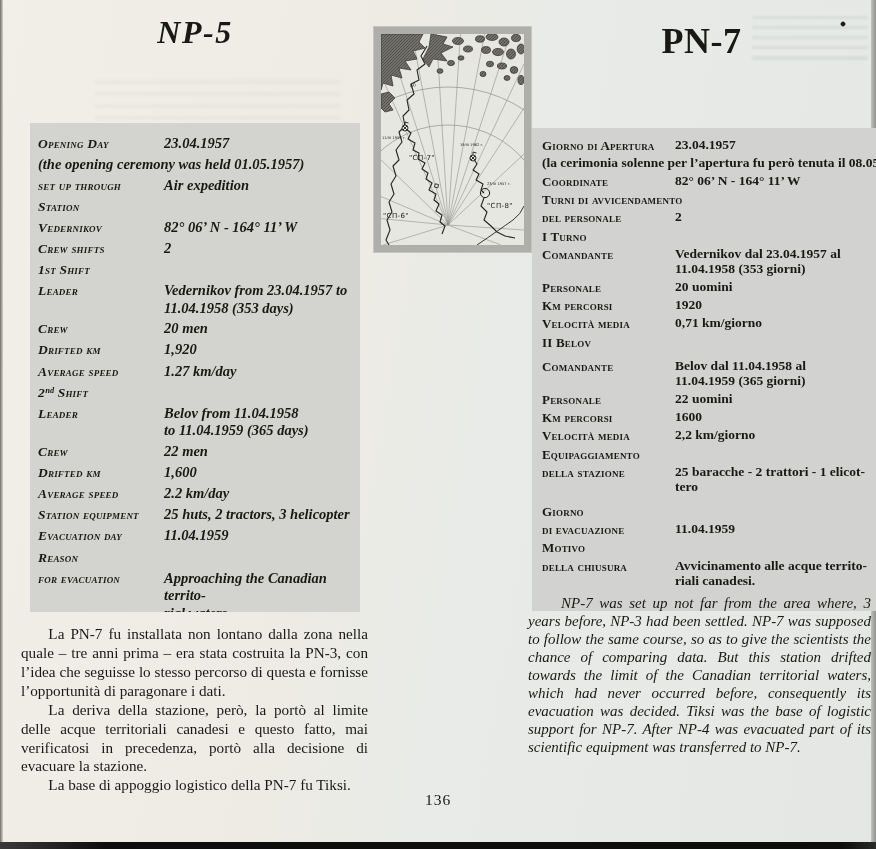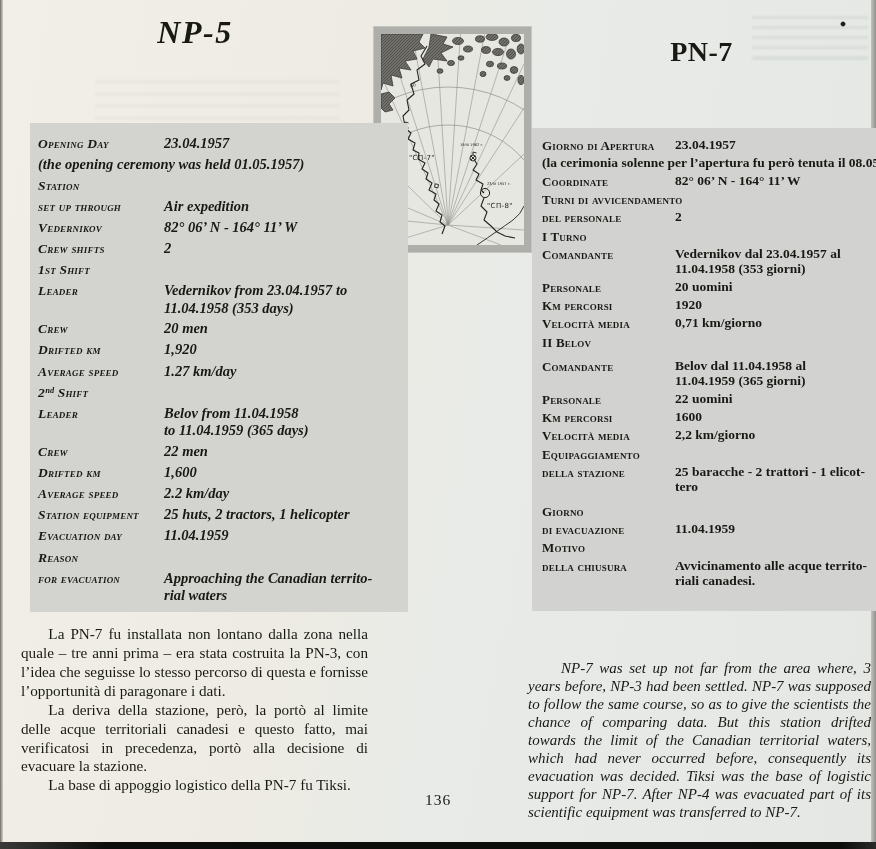--- a/index.html
+++ b/index.html
@@ -26,47 +26,47 @@
     filter:blur(1.5px);
     background:repeating-linear-gradient(180deg,#4a6a58 0 4px,transparent 4px 12px);}
   .speck{position:absolute;left:840px;top:21px;width:6px;height:6px;
     background:radial-gradient(circle,#1c1c1a 40%,rgba(28,28,26,0) 70%);}
   .scratch{position:absolute;left:653px;top:341px;width:86px;height:1.5px;
     background:#55544e;transform:rotate(7deg);opacity:.7;border-radius:1px;}
 
   
   .title-en{position:absolute;left:30px;top:14px;width:330px;margin:0;text-align:center;
     font-size:32px;font-weight:bold;font-style:italic;letter-spacing:1.5px;}
-  .title-it{position:absolute;left:532px;top:36px;width:339px;margin:0;text-align:center;
-    font-size:28px;font-weight:bold;letter-spacing:0.5px;}
+  .title-it{position:absolute;left:532px;top:20px;width:339px;margin:0;text-align:center;
+    font-size:36px;font-weight:bold;letter-spacing:0.5px;}
 
   
   .dtable{position:absolute;box-sizing:border-box;overflow:hidden;}
-  .table-en{left:30px;top:123px;width:378px;height:489px;background:#d3d3cf;
+  .table-en{left:30px;top:123px;width:330px;height:489px;background:#d3d3cf;
     padding:10px 4px 12px 8px;}
   .table-it{left:532px;top:128px;width:397px;height:483px;background:#d2d3d1;
     padding:8px 8px 10px 10px;}
   .trow{display:flex;align-items:flex-start;}
   .table-en .trow{padding:1.6px 0;}
   .table-it .trow{padding:1.1px 0;}
   .tlabel{font-variant:small-caps;font-weight:bold;flex:0 0 auto;letter-spacing:0.2px;padding-top:1px;}
   .table-en .tlabel{font-style:italic;width:126px;font-size:13.5px;line-height:1.25;}
   .table-en .tvalue{font-style:italic;font-weight:bold;font-size:14.5px;line-height:1.22;
     white-space:pre-line;flex:1;}
   .table-it .tlabel{width:133px;font-size:13px;line-height:1.16;}
   .table-it .tvalue{font-weight:bold;font-size:13.5px;line-height:1.14;white-space:pre-line;flex:1;}
   .row-head .tlabel{width:auto;}
   .row-full .tvalue{width:100%;text-align:justify;}
   .row-gap{margin-top:6px;}
 
   
   .para{position:absolute;text-align:justify;}
   .para p{margin:0;text-indent:1.8em;}
   .para-left{left:21px;top:625px;width:347px;font-size:15.2px;line-height:1.245;}
-  .para-right{left:528px;top:659px;width:343px;font-size:15px;line-height:1.2;font-style:italic;}
+  .para-right{left:528px;top:594px;width:343px;font-size:15px;line-height:1.2;font-style:italic;}
   .para-right p{text-indent:2.2em;}
 
   .pageno{position:absolute;left:0;top:791px;width:876px;text-align:center;
     font-size:15.5px;letter-spacing:1px;}
 
   
   .map-frame{position:absolute;left:374px;top:27px;width:143px;height:211px;
     border:7px solid #aeaeab;background:#e7e7e2;box-shadow:0 0 0 1px #c4c4c0;}
   .map-frame svg{display:block;}
   svg text{font-family:"DejaVu Sans","Liberation Sans",sans-serif;fill:#23231e;}
@@ -175,28 +175,28 @@
       <div class="trow">
         <div class="tlabel">Opening Day</div>
         <div class="tvalue">23.04.1957</div>
       </div>
 
       <div class="trow row-full">
 
         <div class="tvalue">(the opening ceremony was held 01.05.1957)</div>
       </div>
 
-      <div class="trow row-head">
-        <div class="tlabel">Station</div>
-        <div class="tvalue"></div>
-      </div>
-
       <div class="trow">
         <div class="tlabel">set up through</div>
         <div class="tvalue">Air expedition</div>
+      </div>
+
+      <div class="trow row-head">
+        <div class="tlabel">Station</div>
+        <div class="tvalue"></div>
       </div>
 
       <div class="trow">
         <div class="tlabel">Vedernikov</div>
         <div class="tvalue">82° 06’ N - 164° 11’ W</div>
       </div>
 
       <div class="trow">
         <div class="tlabel">Crew shifts</div>
         <div class="tvalue">2</div>
@@ -249,21 +249,21 @@
         <div class="tvalue">1,600</div>
       </div>
 
       <div class="trow">
         <div class="tlabel">Average speed</div>
         <div class="tvalue">2.2 km/day</div>
       </div>
 
       <div class="trow">
         <div class="tlabel">Station equipment</div>
-        <div class="tvalue">25 huts, 2 tractors, 1 helicopter</div>
+        <div class="tvalue">25 huts, 2 tractors, 3 helicopter</div>
       </div>
 
       <div class="trow">
         <div class="tlabel">Evacuation day</div>
         <div class="tvalue">11.04.1959</div>
       </div>
 
       <div class="trow row-head">
         <div class="tlabel">Reason</div>
         <div class="tvalue"></div>

